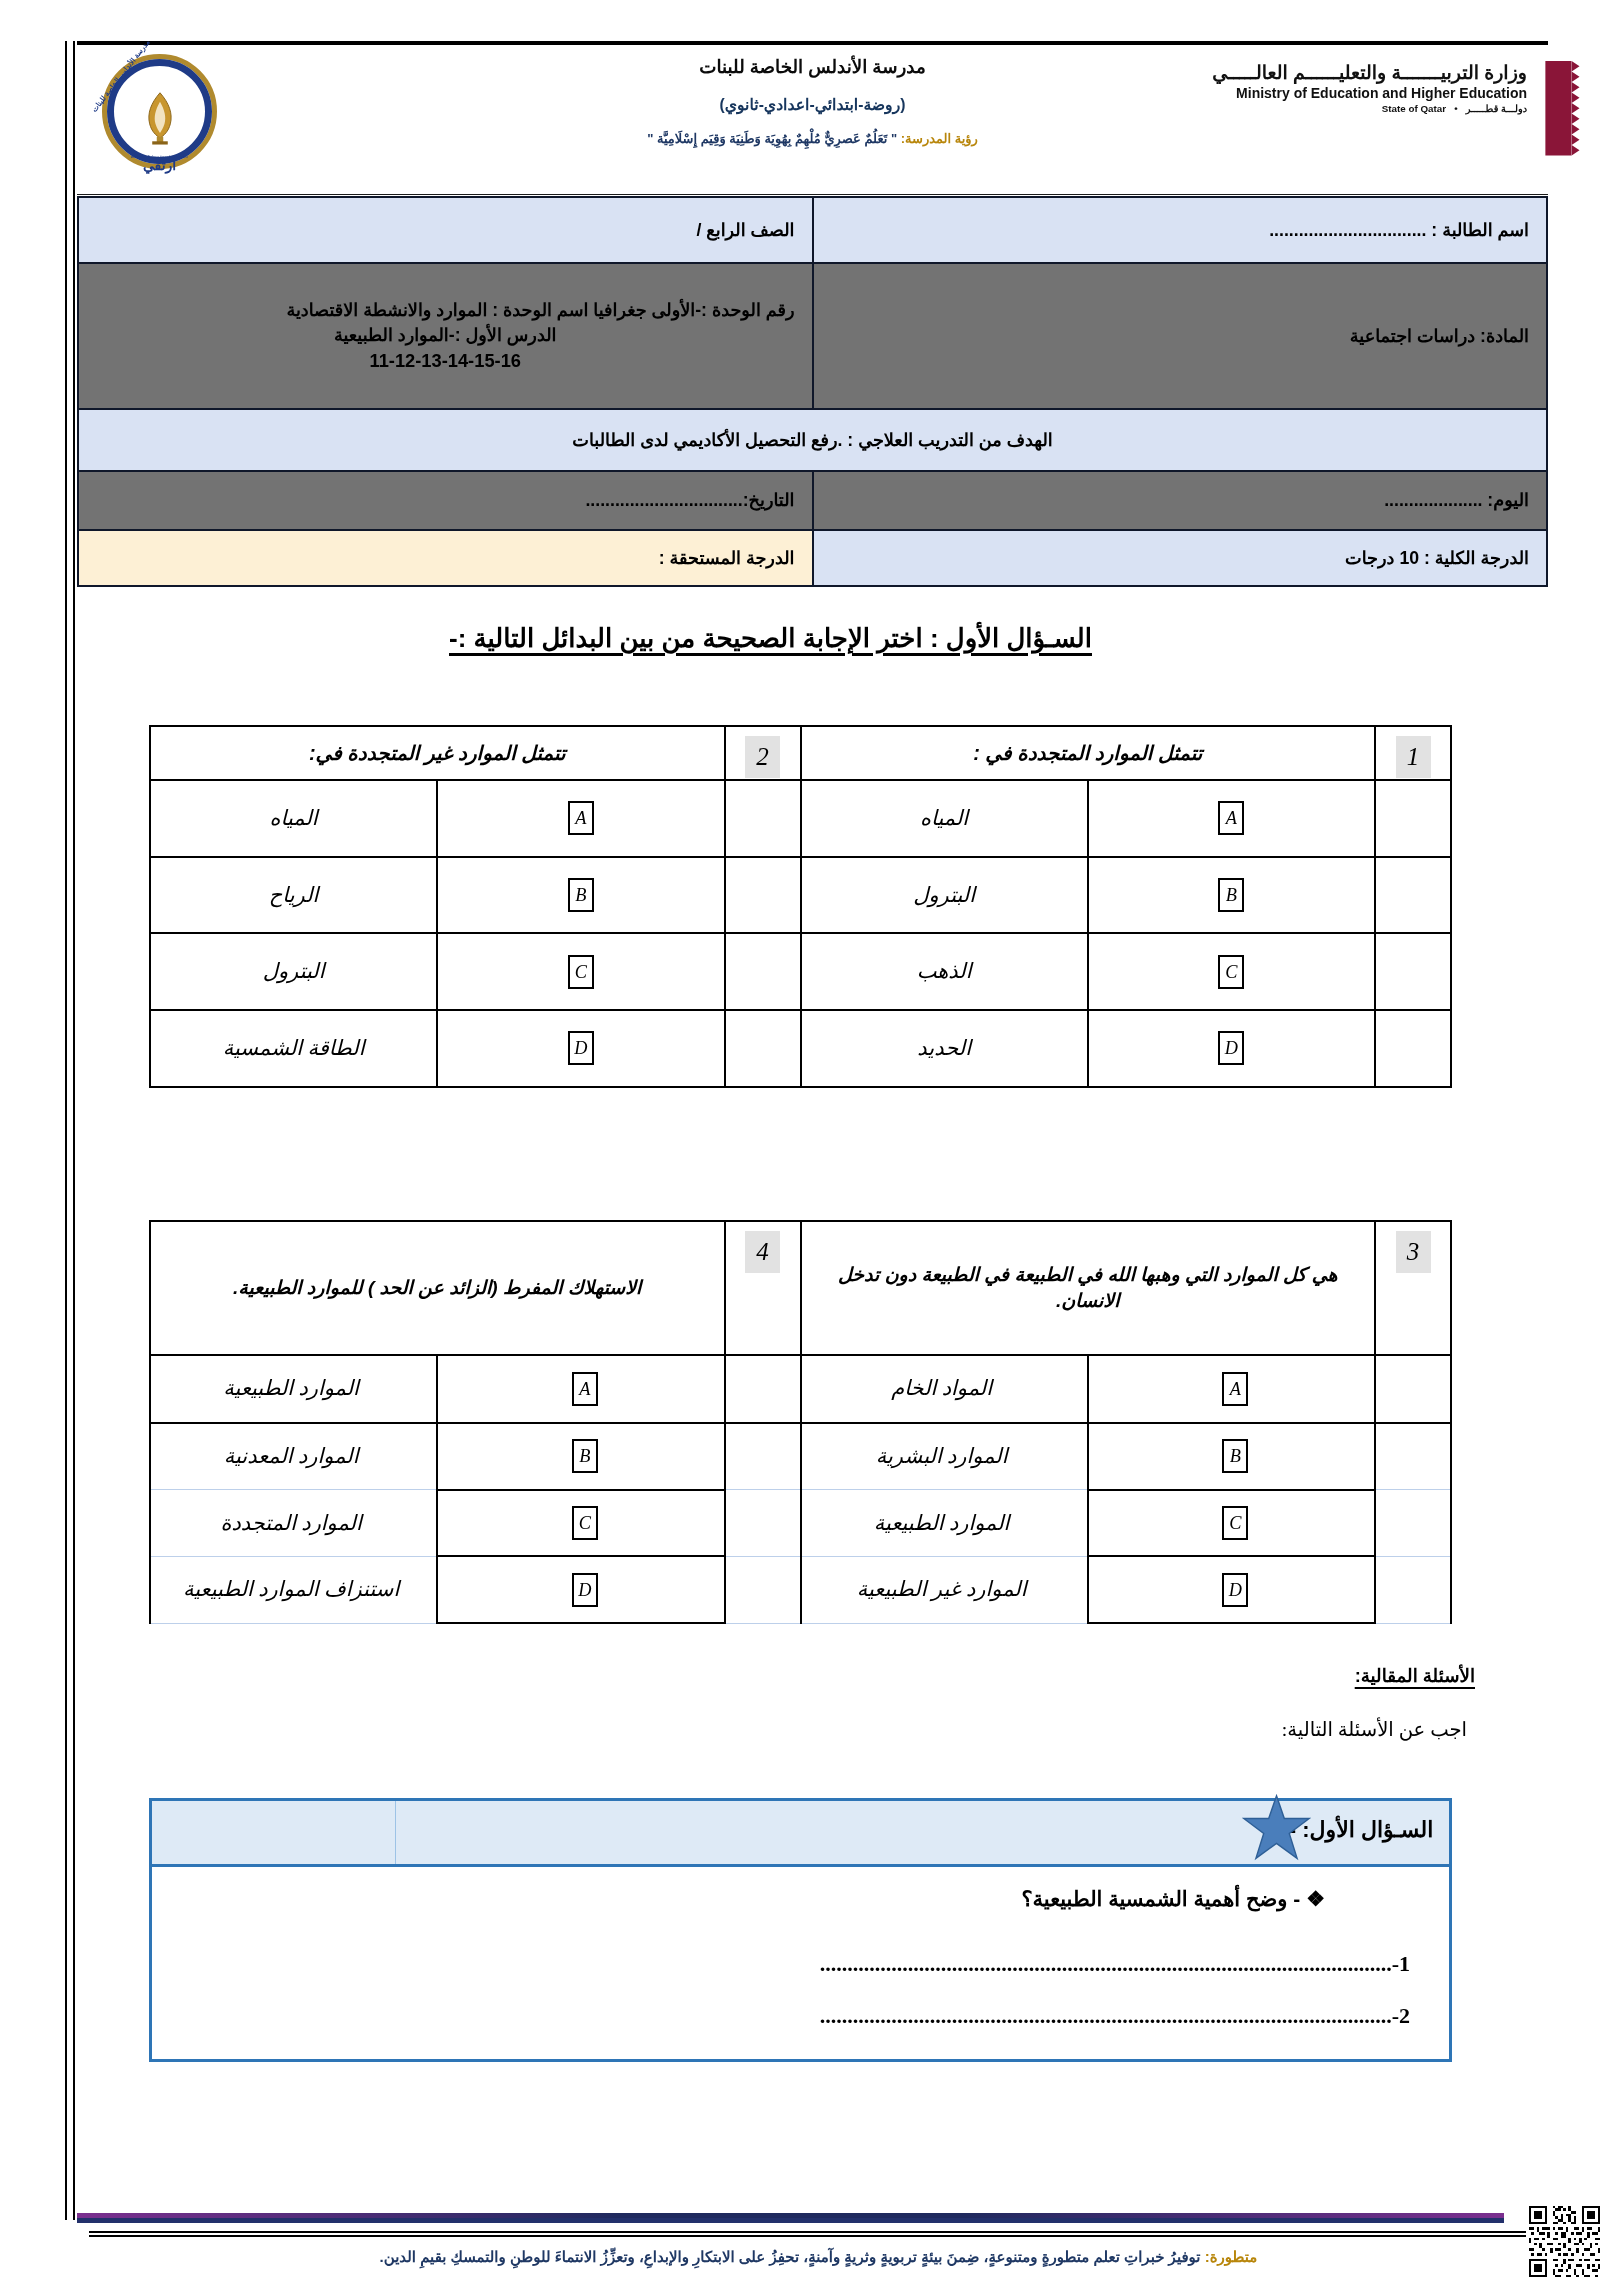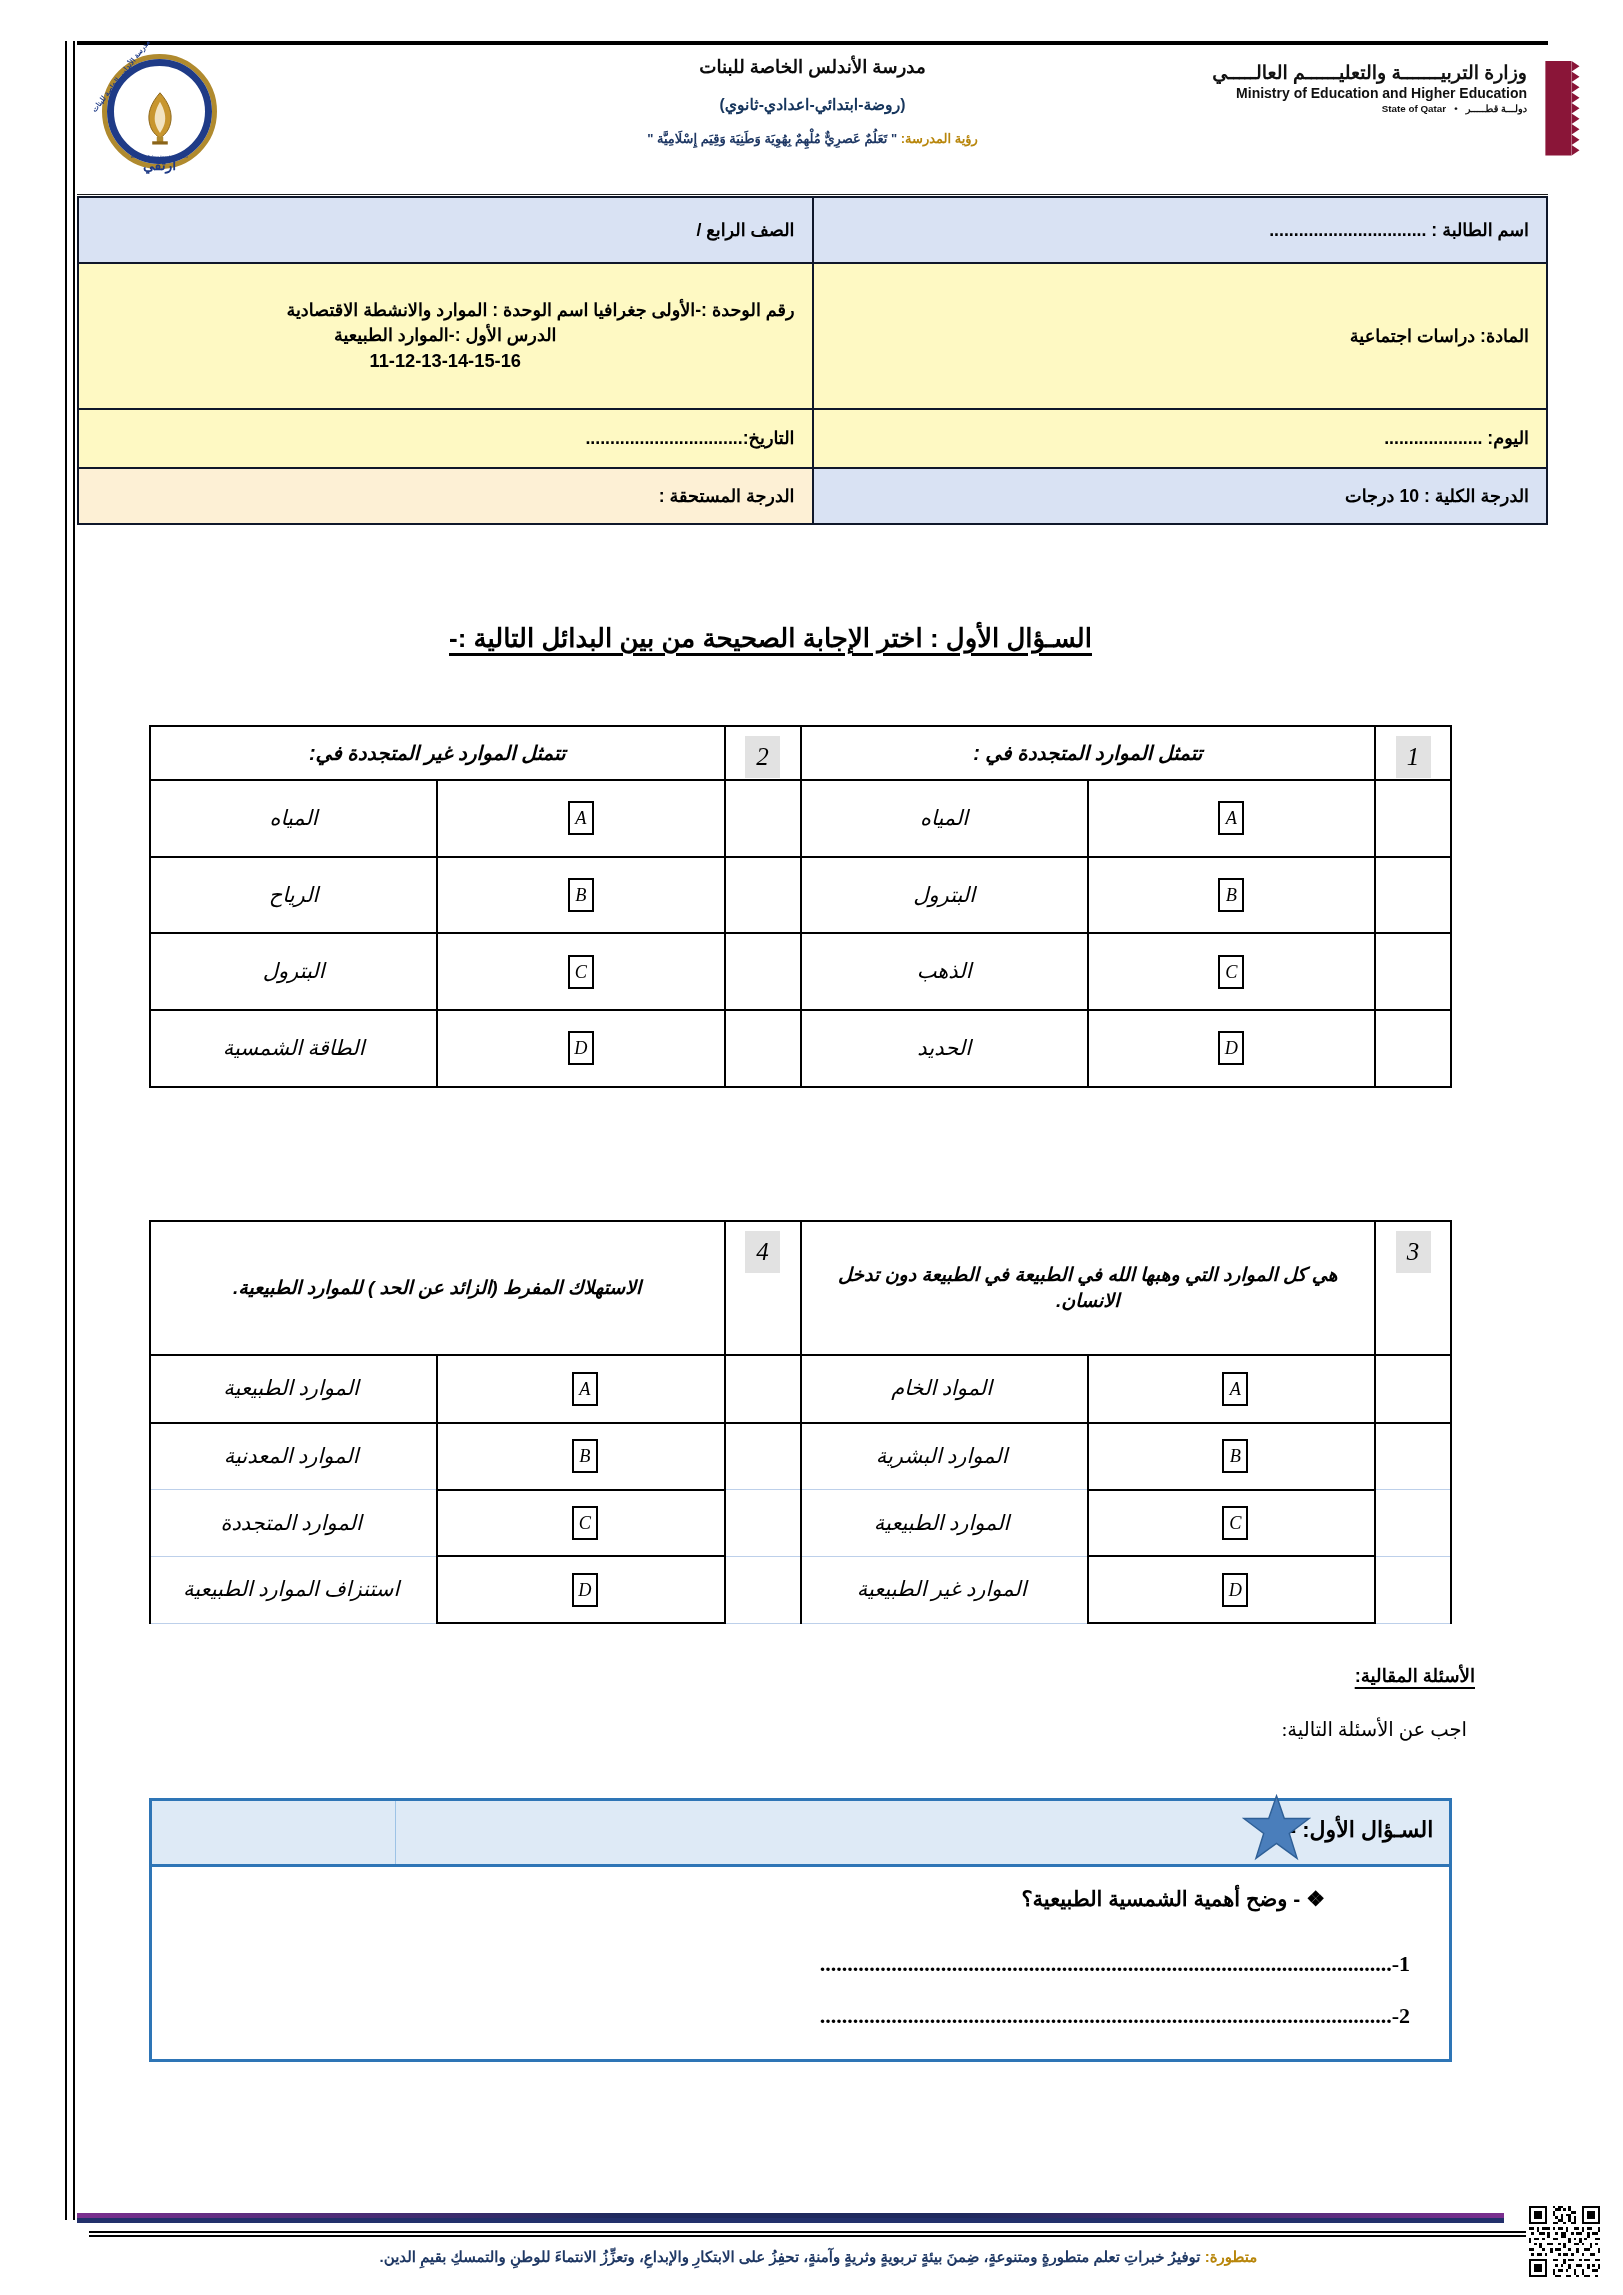--- a/index.html
+++ b/index.html
@@ -211,21 +211,21 @@
   #info-table td {
     border: 2px solid #0f172a;
     vertical-align: middle;
     font-family: "Liberation Sans", sans-serif;
     font-weight: bold;
     font-size: 17.7px;
     color: #000;
     padding: 6.5px 17px;
   }
   .cell-blue { background: #d9e2f3; }
-  .cell-white { background: #fef9c3; }
+  .cell-white { background: #737373; }
   .cell-cream { background: #fdf0d5; }
   .r-center { text-align: center; }
   .r-right { text-align: right; }
   .unit-line { margin: 3.9px 0; }
   .unit-line.nums { text-align: center; font-size: 18.3px; }
 
   
   .q1-heading {
     position: absolute;
     left: 77px;
@@ -507,20 +507,23 @@
         <td class="cell-blue r-right" style="width:50%;height:51px">اسم الطالبة : ................................</td>
         <td class="cell-blue r-right" style="width:50%">الصف الرابع /</td>
       </tr>
       <tr>
         <td class="cell-white r-right" style="height:131px">المادة: دراسات اجتماعية</td>
         <td class="cell-white r-right">
           <div class="unit-line">رقم الوحدة :-الأولى جغرافيا   اسم الوحدة : الموارد والانشطة الاقتصادية</div>
           <div class="unit-line" style="text-align:center">الدرس الأول :-الموارد الطبيعية</div>
           <div class="unit-line nums">11-12-13-14-15-16</div>
         </td>
+      </tr>
+      <tr>
+        <td class="cell-blue r-center" colspan="2" style="height:47px">الهدف من التدريب العلاجي : .رفع التحصيل الأكاديمي لدى الطالبات</td>
       </tr>
       <tr>
         <td class="cell-white r-right" style="height:44px">اليوم: ....................</td>
         <td class="cell-white r-right">التاريخ:................................</td>
       </tr>
       <tr>
         <td class="cell-blue r-right" style="height:41px">الدرجة الكلية :      10 درجات</td>
         <td class="cell-cream r-right">الدرجة المستحقة :</td>
       </tr>
     </tbody>

